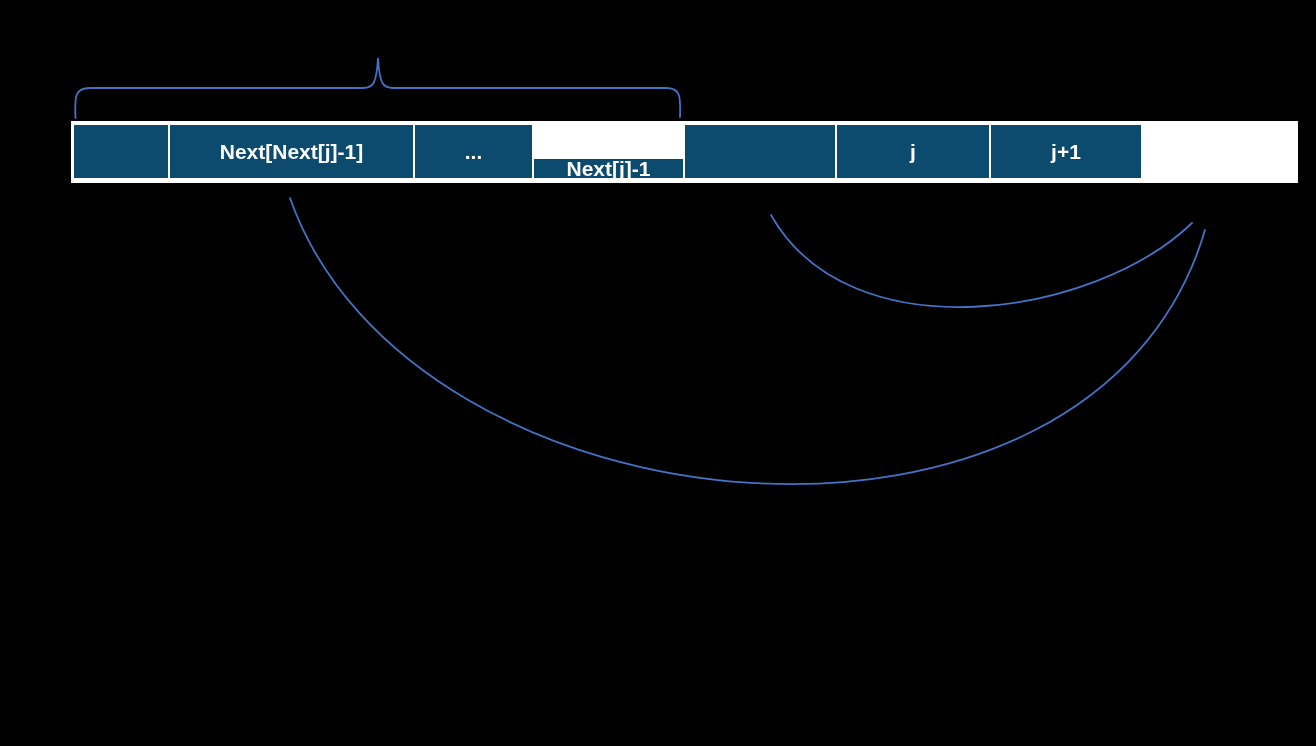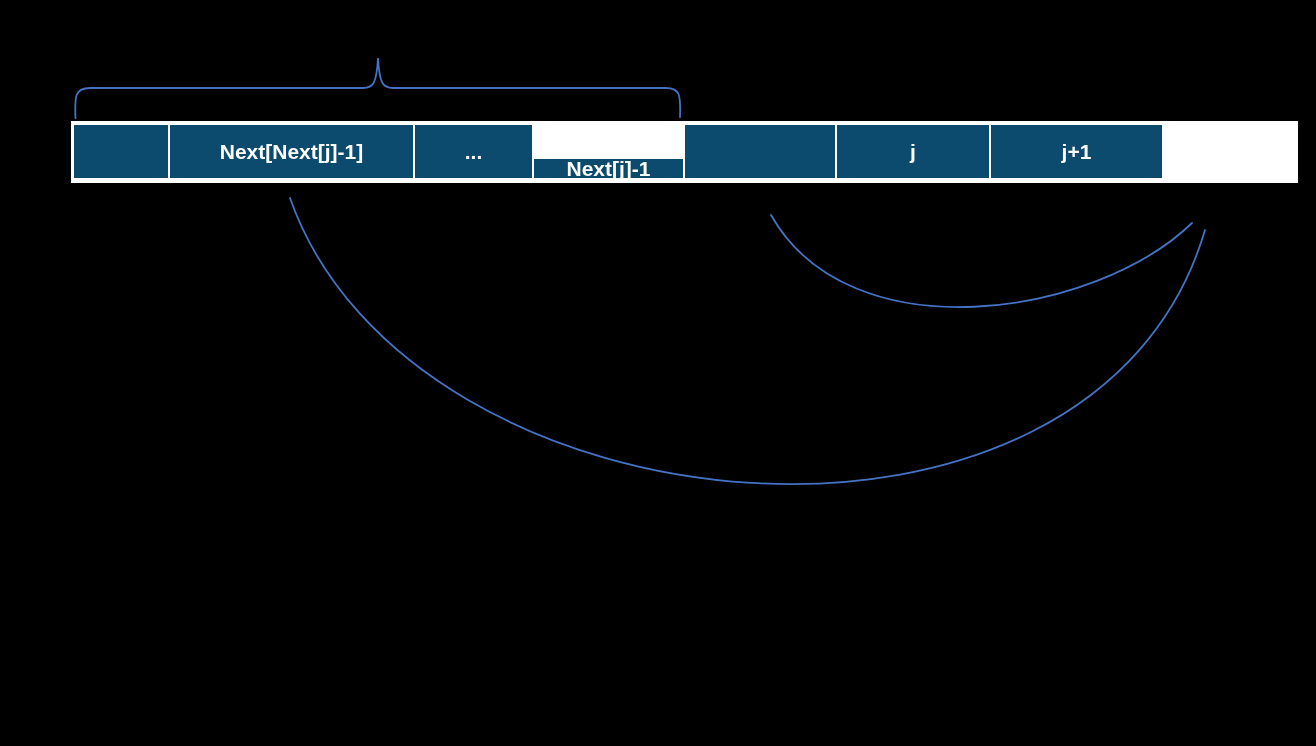--- a/index.html
+++ b/index.html
@@ -47,21 +47,21 @@
     flex-shrink: 0;
     flex-grow: 0;
   }
   .w0 { width: 94px; }
   .w1 { width: 243px; }
   .w2 { width: 117px; }
   .w3 { width: 149px; margin-top: 34px; }
   .w4 { width: 152px; }
   .w5 { width: 150px; }
   .w6 { width: 152px; }
-  .w7 { width: 171px; }
+  .w7 { width: 150px; }
 </style>
 </head>
 <body>
 
 <div class="canvas">
 
   <svg class="shapes-overlay" viewBox="0 0 1316 746" xmlns="http://www.w3.org/2000/svg">
 
     <path d="M 75.5 118 C 74.5 96 75 88 90 88 L 363 88 C 373 88 376.5 84 378 58
              C 379.5 84 383 88 393 88 L 666 88 C 680 88 680.8 95 680 117" fill="none" stroke-width="1.8" stroke-linecap="round" stroke="#4472C4"></path>

